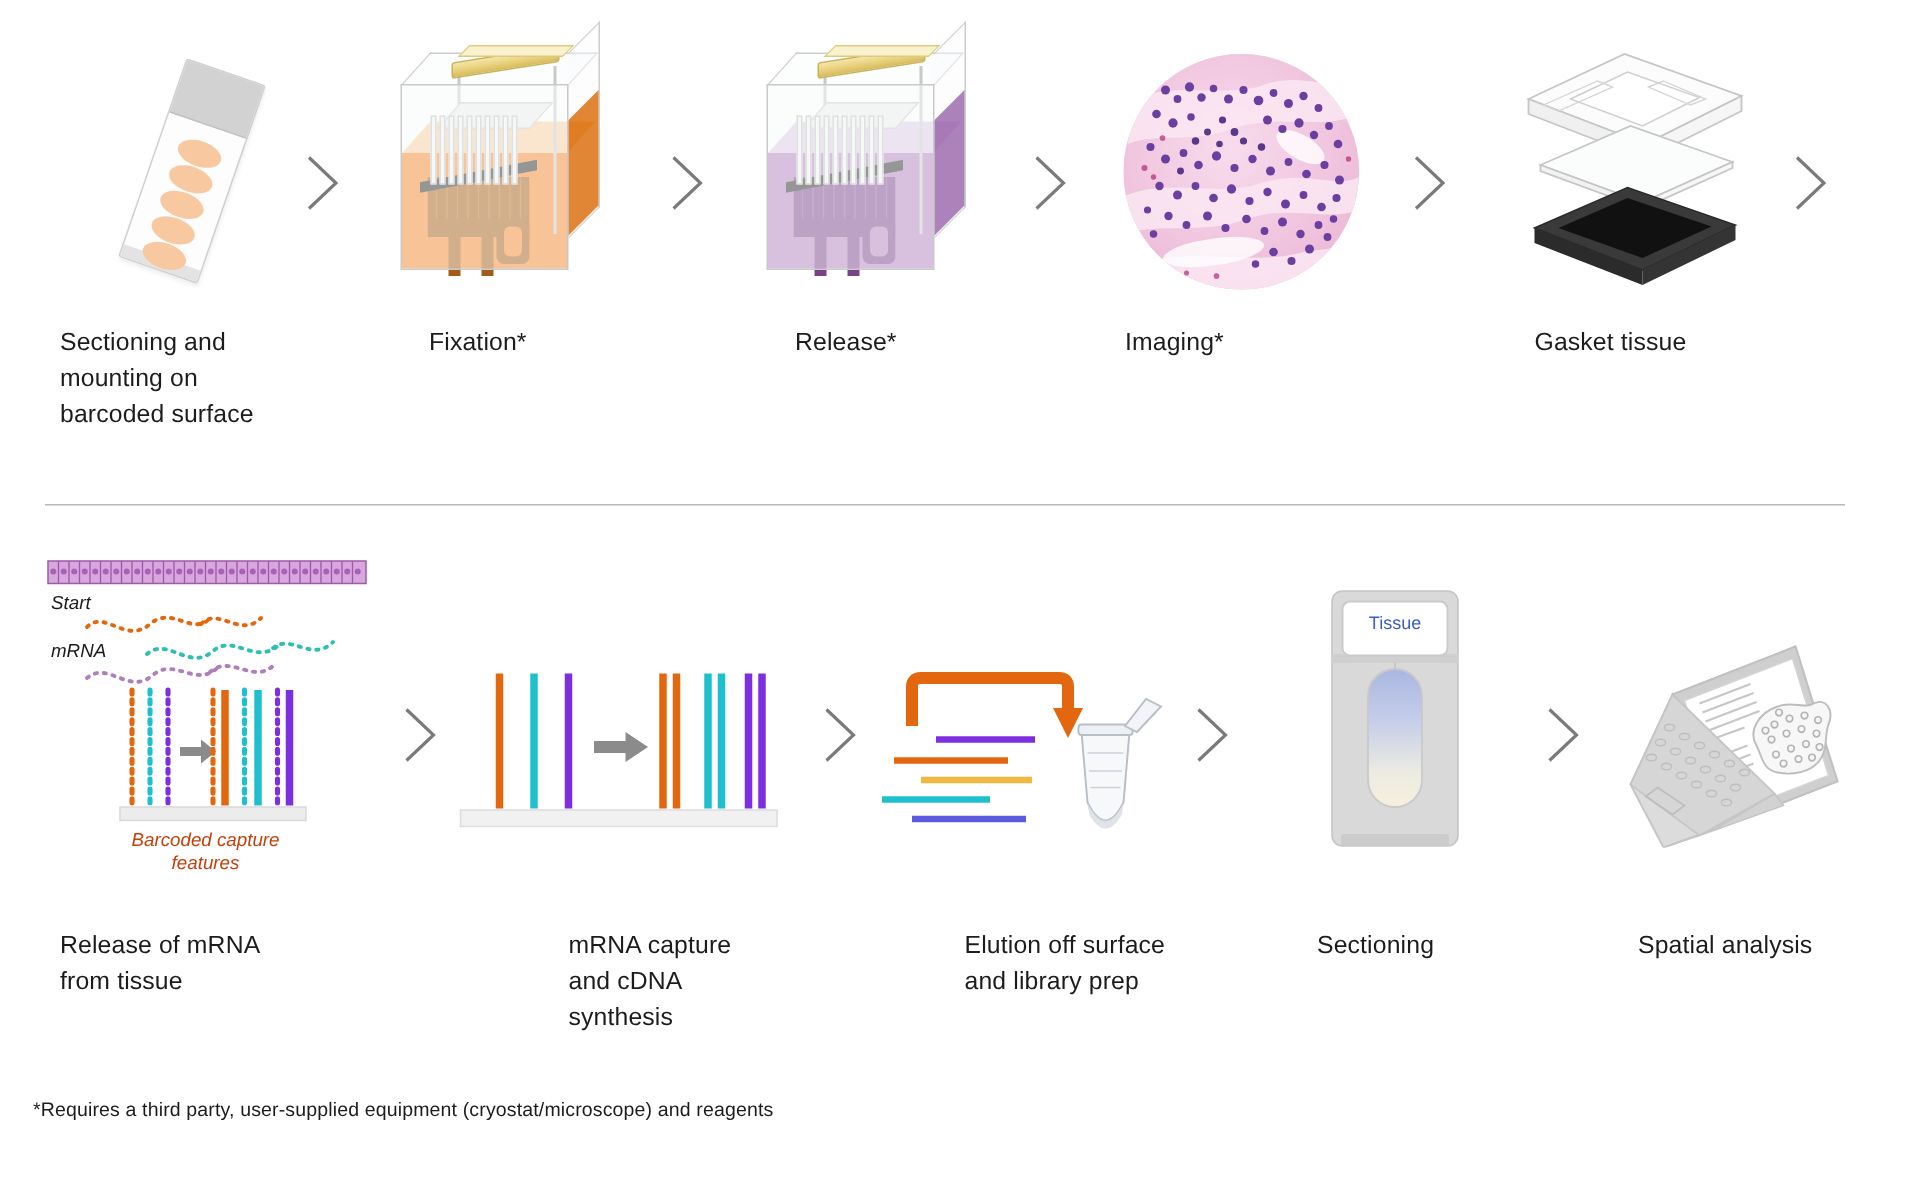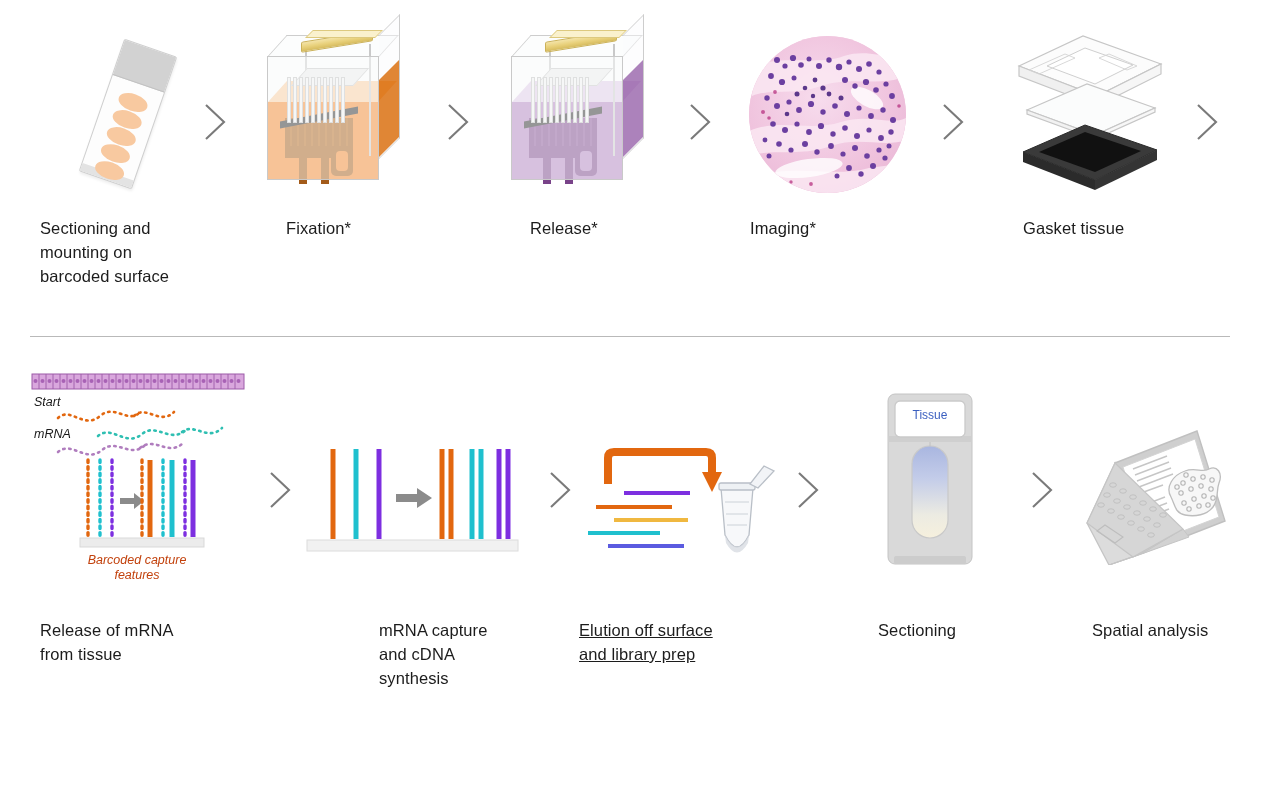--- a/index.html
+++ b/index.html
@@ -664,21 +664,21 @@
           <rect x="141" y="43" width="36" height="7" rx="2" fill="#eef1f4" stroke="#b9bfc7" stroke-width="1.3"></rect>
           <g stroke="#ccd2d8" stroke-width="1">
             <line x1="147" y1="62" x2="171" y2="62"></line>
             <line x1="148" y1="74" x2="170" y2="74"></line>
             <line x1="149" y1="85" x2="169" y2="85"></line>
           </g>
           <path d="M172,44 L186,26 L196,31 L180,48 Z" fill="#f2f4f7" stroke="#b9bfc7" stroke-width="1.3"></path>
         </g>
       </svg>
     </div>
-    <div class="step-label" style="left:579px;top:618px;width:200px;text-decoration:underline;">Elution off surface
+    <div class="step-label" style="left:643px;top:618px;width:200px;">Elution off surface
 and library prep</div>
   </div>
 
   <div class="chevron" style="left:793px;top:468px;">
     <svg width="30" height="44" viewBox="0 0 30 44">
         <polyline points="6,5 24,22 6,39" fill="none" stroke="#7a7a7a" stroke-width="2.1"></polyline>
       </svg>
   </div>
 
   <div class="step" style="left:0;top:0;">
@@ -773,14 +773,15 @@
             <ellipse cx="46" cy="98" rx="3.4" ry="2.2"></ellipse>
           <ellipse cx="56" cy="104" rx="3.4" ry="2.2"></ellipse>
             <ellipse cx="66" cy="110" rx="3.4" ry="2.2"></ellipse>
         </g>
         <path d="M20,100 L38,112 L30,118 L12,106 Z" fill="none" stroke="#bdbdbd" stroke-width="1.1"></path>
       </svg>
     </div>
     <div class="step-label" style="left:1092px;top:618px;width:200px;">Spatial analysis</div>
   </div>
 
+  <div class="footnote">*Requires a third party, user-supplied equipment (cryostat/microscope) and reagents</div>
 
 </div>
 
 </body></html>

